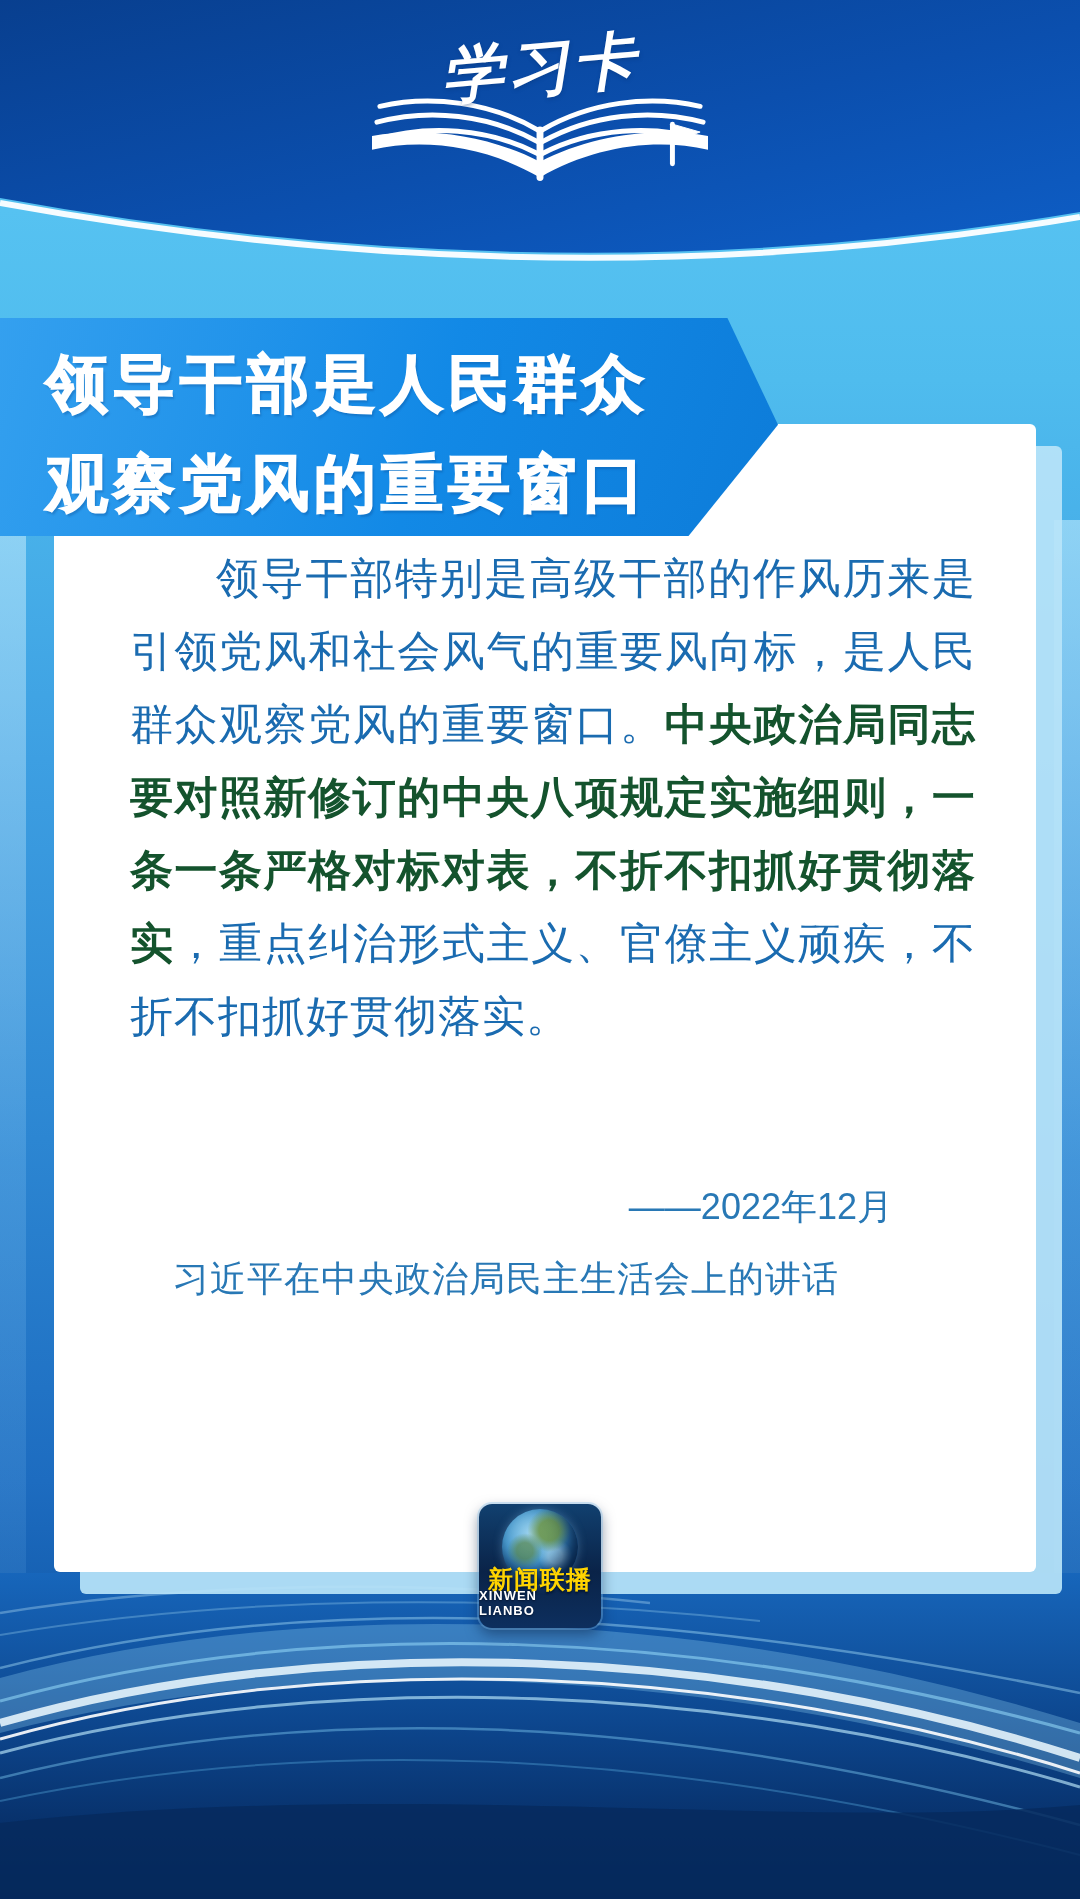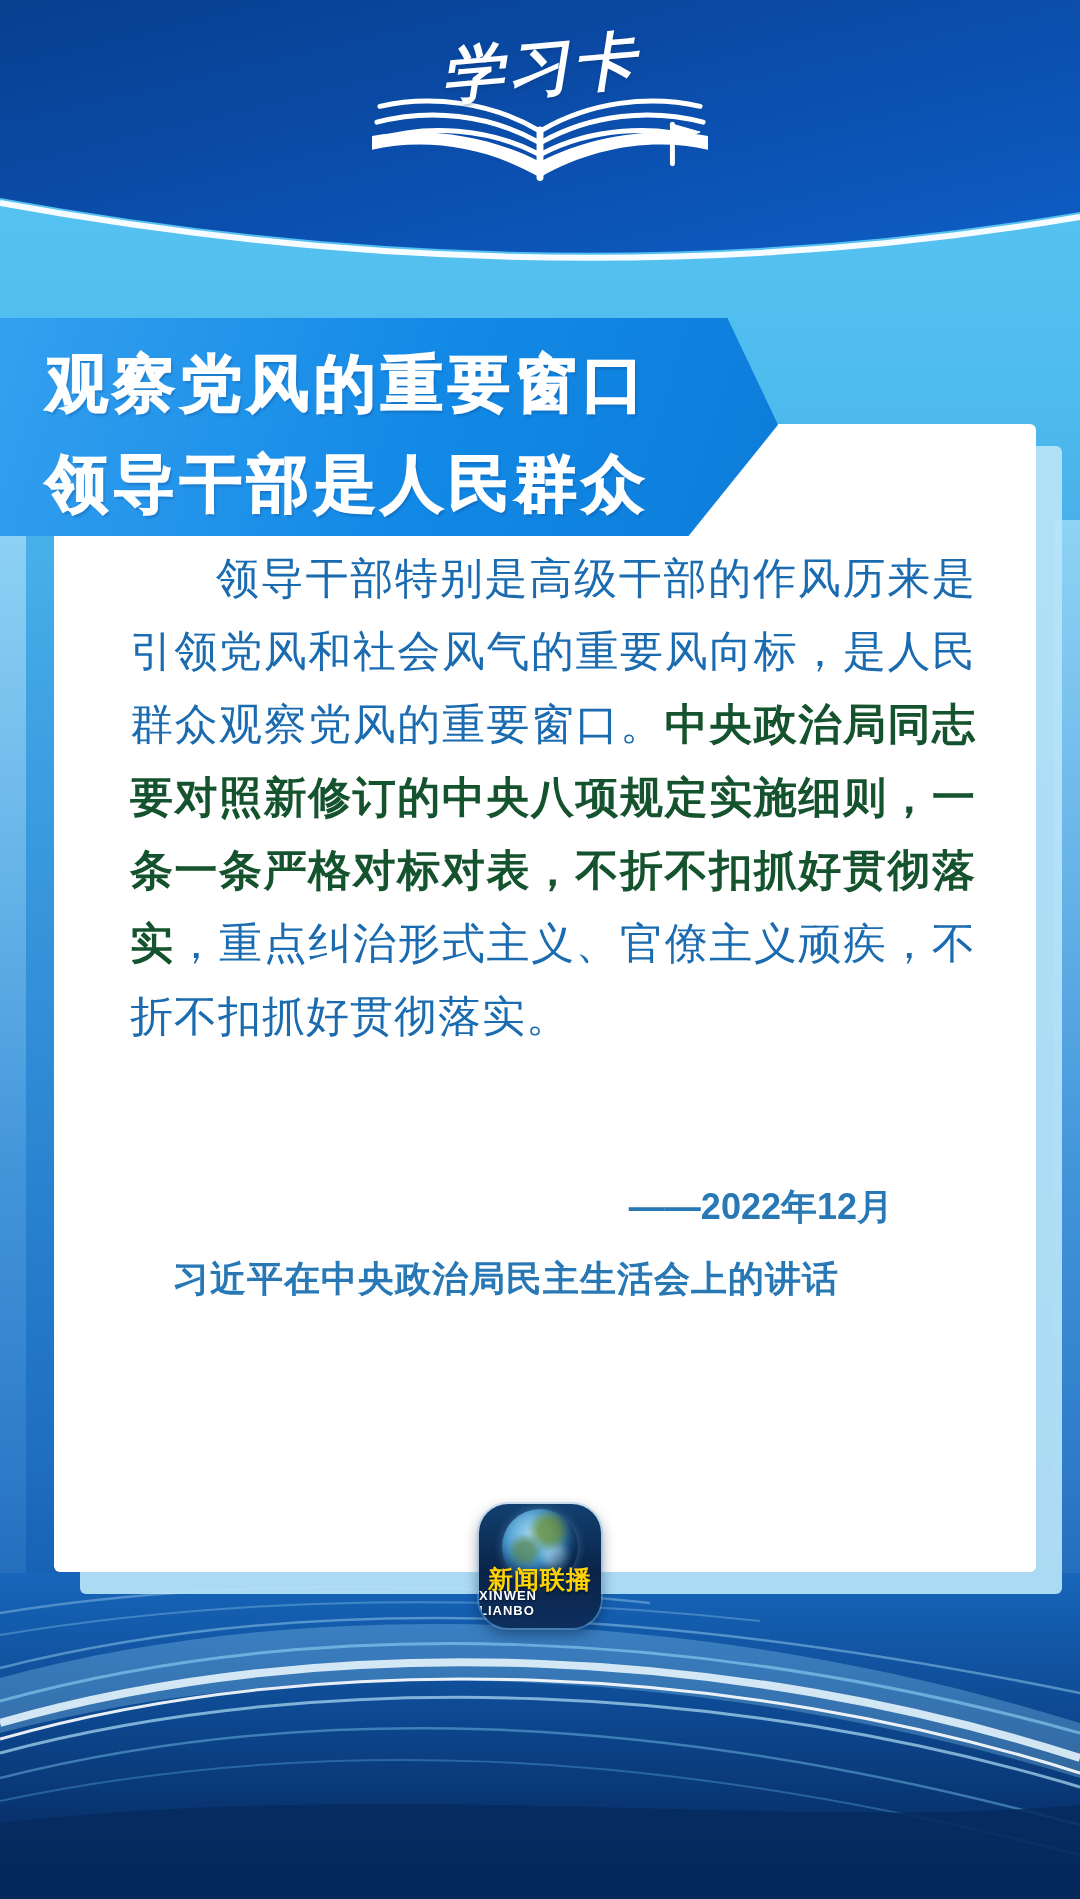--- a/index.html
+++ b/index.html
@@ -44,30 +44,30 @@
     background:#ffffff;border-radius:6px;
     box-shadow:26px 22px 0 rgba(185,228,248,.92);
   }
   .quote{
     margin:0;padding:118px 60px 0 76px;
     color:#1a6bb0;font-size:43px;line-height:73px;letter-spacing:1px;
     text-align:justify;text-indent:2em;
   }
   .quote .bold{font-weight:800;color:#14532d;}
   .attribution{
-    width:760px;margin:118px 0 0 119px;color:#2878b5;font-size:36px;line-height:72px;font-weight:bold;
+    width:760px;margin:118px 0 0 119px;color:#2878b5;font-size:36px;line-height:72px;
   }
   .attribution .date{text-align:right;padding-right:40px;}
   .attribution .source{text-align:left;letter-spacing:1px;}
   
   .swoosh{position:absolute;left:0;top:1573px;width:1080px;height:326px;z-index:1;}
   
   .badge{
     position:absolute;left:479px;top:1504px;width:122px;height:124px;z-index:5;
-    border-radius:29px;overflow:hidden;
+    border-radius:13px;overflow:hidden;
     background:linear-gradient(180deg,#11406f 0%,#0a2348 55%,#0d2f5e 100%);
     box-shadow:0 0 0 2px rgba(130,190,235,.35), 0 6px 14px rgba(5,25,60,.5);
   }
   .earth{
     position:absolute;left:23px;top:5px;width:76px;height:76px;border-radius:50%;
     background:
       radial-gradient(circle at 62% 28%, rgba(110,150,70,.85) 0 14%, rgba(110,150,70,0) 30%),
       radial-gradient(circle at 30% 55%, rgba(90,135,75,.7) 0 12%, rgba(90,135,75,0) 26%),
       radial-gradient(circle at 70% 62%, rgba(200,230,245,.5) 0 10%, rgba(200,230,245,0) 24%),
       radial-gradient(circle at 38% 32%, #9fd4ee 0%, #4b9fd4 38%, #1c5f9e 66%, #0a3265 88%, #071f44 100%);
@@ -120,22 +120,22 @@
       <path d="M170,88 C225,56 288,48 340,60 L340,46 C285,36 220,46 170,72 Z" fill="#ffffff"></path>
       <g stroke="#ffffff" fill="#ffffff">
         <path d="M304,34 L304,74" stroke-width="5" fill="none" stroke-linecap="round"></path>
         <path d="M304,34 L332,42 L304,52 Z"></path>
       </g>
     </svg>
   </div>
 
   <div class="banner">
     <div class="banner-inner">
+      <h1>领导干部是人民群众</h1>
       <h1>观察党风的重要窗口</h1>
-      <h1>领导干部是人民群众</h1>
     </div>
   </div>
 
   <div class="card">
     <p class="quote"><span>领导干部特别是高级干部的作风历来是引领党风和社会风气的重要风向标，是人民群众观察党风的重要窗口。</span><span class="bold">中央政治局同志要对照新修订的中央八项规定实施细则，一条一条严格对标对表，不折不扣抓好贯彻落实</span><span>，重点纠治形式主义、官僚主义顽疾，不折不扣抓好贯彻落实。</span></p>
     <div class="attribution">
       <div class="date">——2022年12月</div>
       <div class="source">习近平在中央政治局民主生活会上的讲话</div>
     </div>
   </div>

